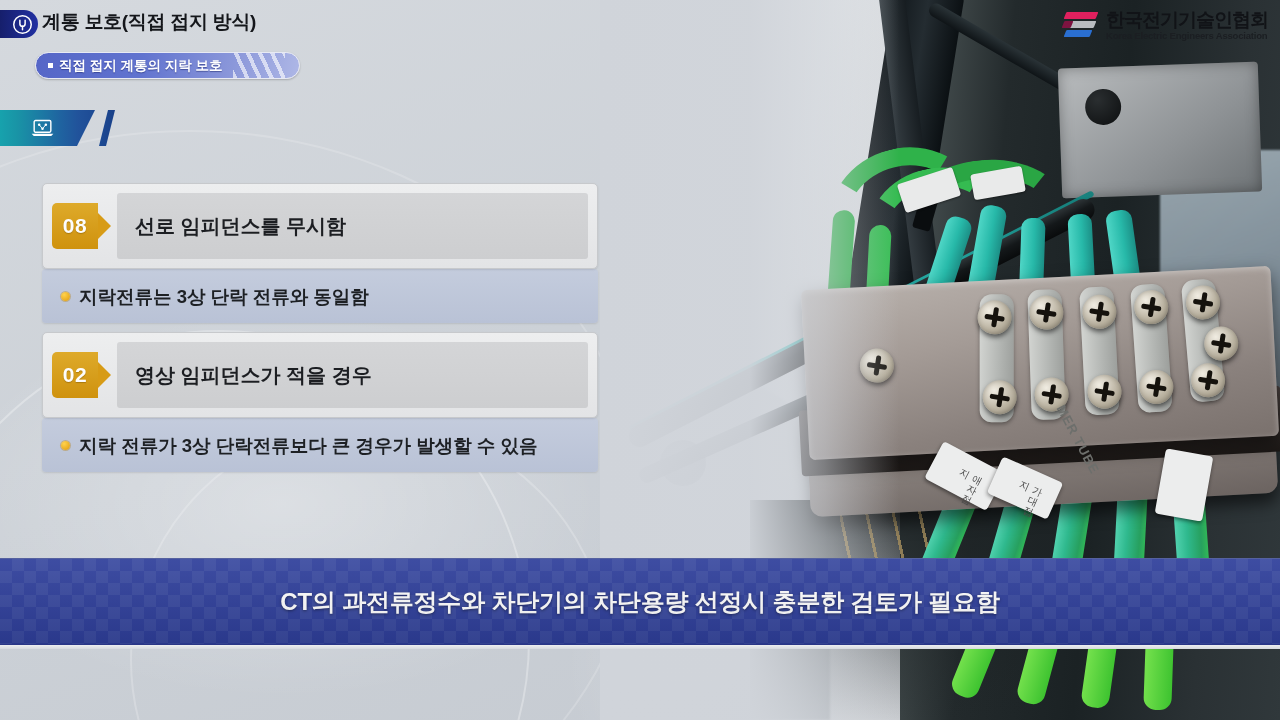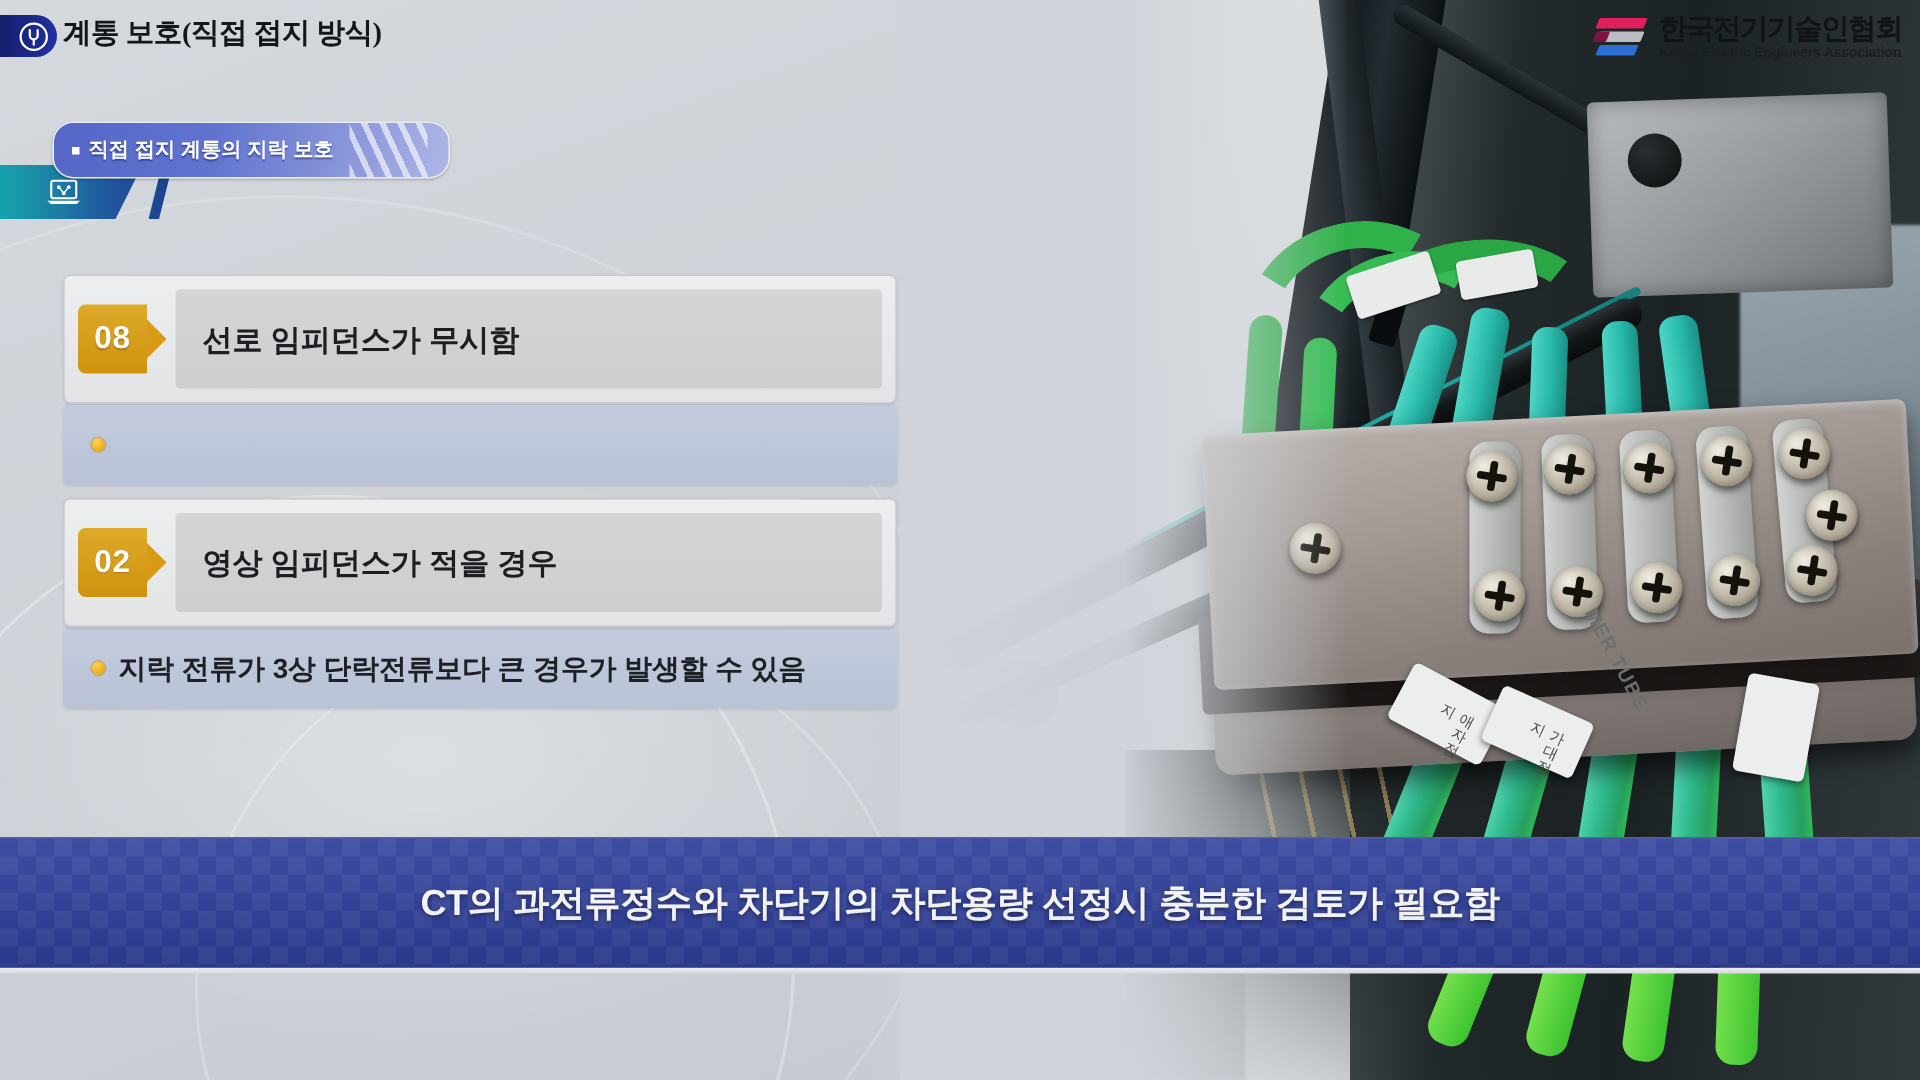--- a/index.html
+++ b/index.html
@@ -200,42 +200,41 @@
   .ph-dark-bot{
     position:absolute; left:150px; top:500px; width:300px; height:220px;
     background:linear-gradient(#1d2325,#11161800);
     opacity:.9;
   }
 
   
   #titlebar {
     position:absolute; left:0; top:0; width:1084px; height:48px;
     z-index:60;
-    font-family:Liberation Serif, serif;
   }
   #title-icon-wrap {
     position:absolute; left:-6px; top:10px; width:44px; height:28px;
     background:linear-gradient(90deg,#141c63,#2130a2);
     border-radius:0 14px 14px 0;
     display:flex; align-items:center; justify-content:flex-end; padding-right:5px;
   }
   #title-icon { width:21px; height:21px; }
   #title-text {
     position:absolute; left:42px; top:9px;
     font-size:19px; font-weight:bold; color:#14161a; letter-spacing:-.3px;
   }
   #subtitle-pill {
-    position:absolute; left:35px; top:52px; height:38px;
+    position:absolute; left:35px; top:52px; height:27px;
     padding:0 14px 0 12px;
     background:linear-gradient(100deg,#5566c7 0%,#6173cf 40%,#8f9bdb 78%,#aeb7e6 100%);
     border:1px solid #e8eaf4;
     border-radius:14px;
     display:flex; align-items:center; gap:6px;
     box-shadow:0 1px 2px rgba(0,0,0,.22);
-    z-index:61; overflow:hidden;margin-top:29px;
+    z-index:61; overflow:hidden;
   }
   #subtitle-pill .dot { width:5px; height:5px; background:#ffffff; }
   #subtitle-text { font-size:13.5px; font-weight:bold; color:#ffffff; white-space:nowrap;
                    text-shadow:0 1px 1px rgba(30,40,110,.55); }
   #subtitle-pill .stripes {
     width:52px; height:100%; margin-left:4px;
     background:repeating-linear-gradient(65deg, rgba(255,255,255,.62) 0 4px, rgba(255,255,255,0) 4px 11px);
   }
 
   
@@ -471,24 +470,25 @@
     <div id="section-chev"></div>
   </div>
 
   <div id="content">
 
     <div class="block">
       <div class="numrow">
         <div class="numbadge">
           <span>08</span>
         </div>
-        <div class="numtext">선로 임피던스가 무시함</div>
+        <div class="numtext">선로 임피던스를 무시함</div>
       </div>
       <div class="subrow">
         <span class="subdot"></span>
+        <span class="subtext">지락전류는 3상 단락 전류와 동일함</span>
       </div>
     </div>
 
     <div class="block">
       <div class="numrow">
         <div class="numbadge">
           <span>02</span>
         </div>
         <div class="numtext">영상 임피던스가 적을 경우</div>
       </div>

